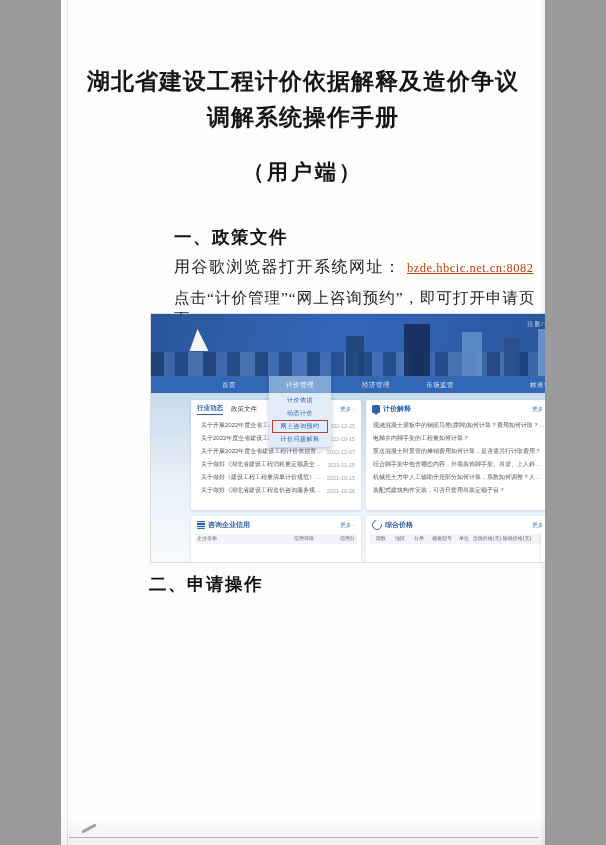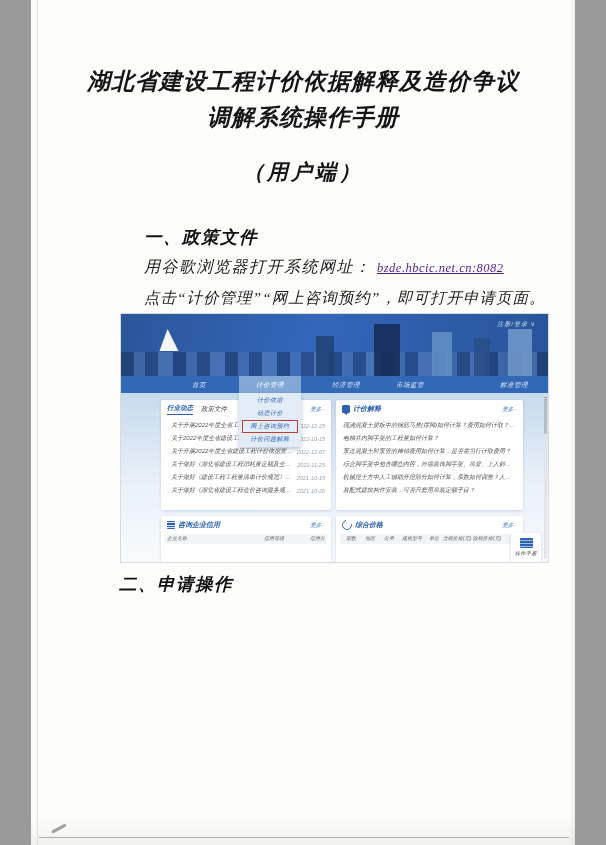--- a/index.html
+++ b/index.html
@@ -1,34 +1,34 @@
 <!DOCTYPE html>
 <html><head>
 <meta charset="utf-8">
 <style>
   html,body{margin:0;padding:0;background:#9a9a9a;}
-  .page{position:relative;width:544px;height:845px;margin:0 auto;background:#fdfdfc;
-        overflow:hidden;font-family:"Liberation Serif","DejaVu Serif",serif;color:#1c1c1c;font-style:italic;}
+  .page{position:relative;width:484px;height:845px;margin:0 auto;background:#fdfdfc;
+        overflow:hidden;font-family:"Liberation Serif","DejaVu Serif",serif;color:#1c1c1c;}
   
   .scan-edge-left{position:absolute;left:6px;top:0;width:1px;height:100%;background:rgba(120,120,120,.18);}
   .scan-edge-right{position:absolute;right:0;top:0;width:6px;height:100%;background:linear-gradient(to right,rgba(0,0,0,0),rgba(0,0,0,.06));}
   .scan-bottom-band{position:absolute;left:0;bottom:0;width:100%;height:28px;background:linear-gradient(rgba(0,0,0,0),rgba(0,0,0,.05));}
   .scan-bottom-line{position:absolute;left:8px;right:6px;top:837px;height:1px;background:rgba(90,88,85,.45);}
   .scan-smudge{position:absolute;left:20px;top:827px;width:16px;height:3px;background:#5a5a5a;opacity:.55;transform:rotate(-28deg);border-radius:2px;}
 
   
   .doc-title{position:absolute;top:64px;left:0;width:100%;text-align:center;font-weight:bold;
              font-size:23px;line-height:36px;letter-spacing:1px;color:#151515;}
   .doc-subtitle{position:absolute;top:158px;left:0;width:100%;text-align:center;font-weight:bold;
                 font-size:21px;letter-spacing:3px;color:#151515;}
   .s-heading{position:absolute;font-family:"Liberation Sans","DejaVu Sans",sans-serif;
              font-weight:bold;font-size:17.5px;letter-spacing:1.5px;color:#111;}
   .s1-heading{left:113px;top:225px;}
   .s1-line1{position:absolute;left:113px;top:257px;font-size:16px;letter-spacing:1.5px;}
-  .s1-url{font-size:12.5px;color:#4c1d95;text-decoration:underline;letter-spacing:.5px;cursor:pointer;}
+  .s1-url{font-size:12.5px;color:#c2410c;text-decoration:underline;letter-spacing:.5px;cursor:pointer;}
   .s1-line2{position:absolute;left:113px;top:288px;font-size:15.5px;letter-spacing:1px;}
   .s2-heading{left:88px;top:572px;}
   .s2-para{position:absolute;left:88px;top:596px;width:457px;font-size:17.5px;line-height:40px;
            text-align:justify;text-indent:2em;letter-spacing:.5px;color:#181818;}
 
   
   .shot{position:absolute;left:90px;top:314px;width:427px;height:248px;background:#f4f8fb;
         font-family:"Liberation Sans","DejaVu Sans",sans-serif;outline:1px solid rgba(140,140,140,.3);
         filter:blur(0.3px) saturate(.92);overflow:hidden;}
   .shot-header{position:absolute;left:0;top:0;width:100%;height:62px;overflow:hidden;

